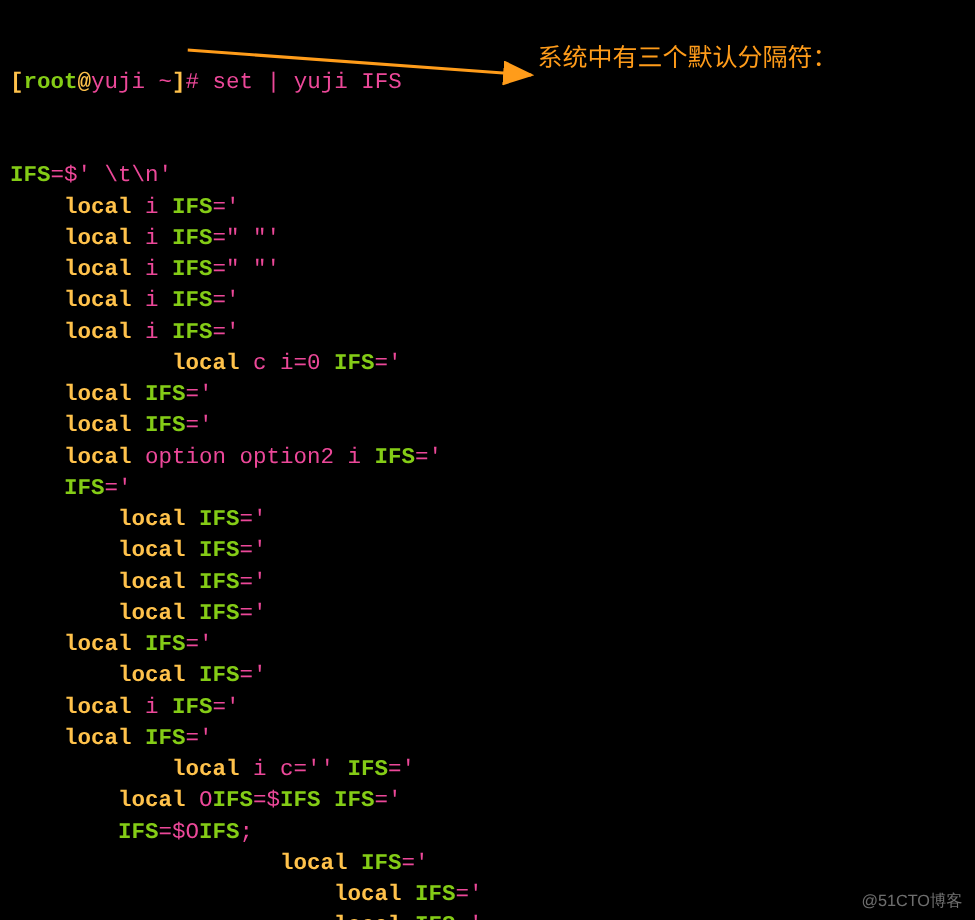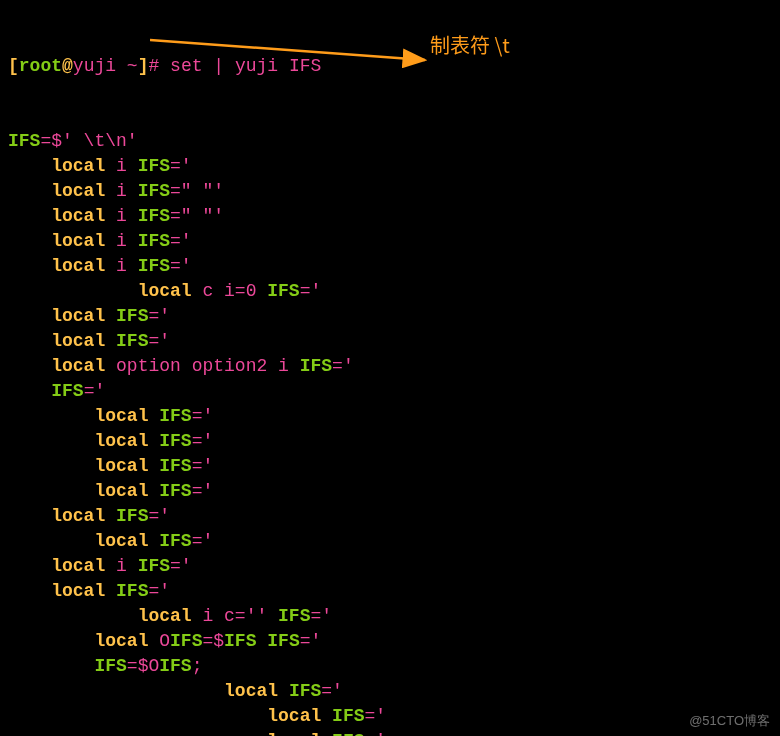--- a/index.html
+++ b/index.html
@@ -65,16 +65,16 @@
 <svg class="arrow-svg" width="290" height="60">
   <defs>
     <marker id="arrowhead" markerWidth="10" markerHeight="8" refX="9" refY="4" orient="auto">
       <polygon points="0 0, 10 4, 0 8" fill="#ff9c1a"></polygon>
     </marker>
   </defs>
   <line id="arrow-line" stroke="#ff9c1a" stroke-width="2.5" marker-end="url(#arrowhead)" x1="0" y1="14" x2="275" y2="34"></line>
 </svg>
 
 <div class="annotation">
-  <div>制表符 \t</div>
+  <div>系统中有三个默认分隔符：</div>
 </div>
 
 <div class="watermark">@51CTO博客</div>
 
 </body></html>

